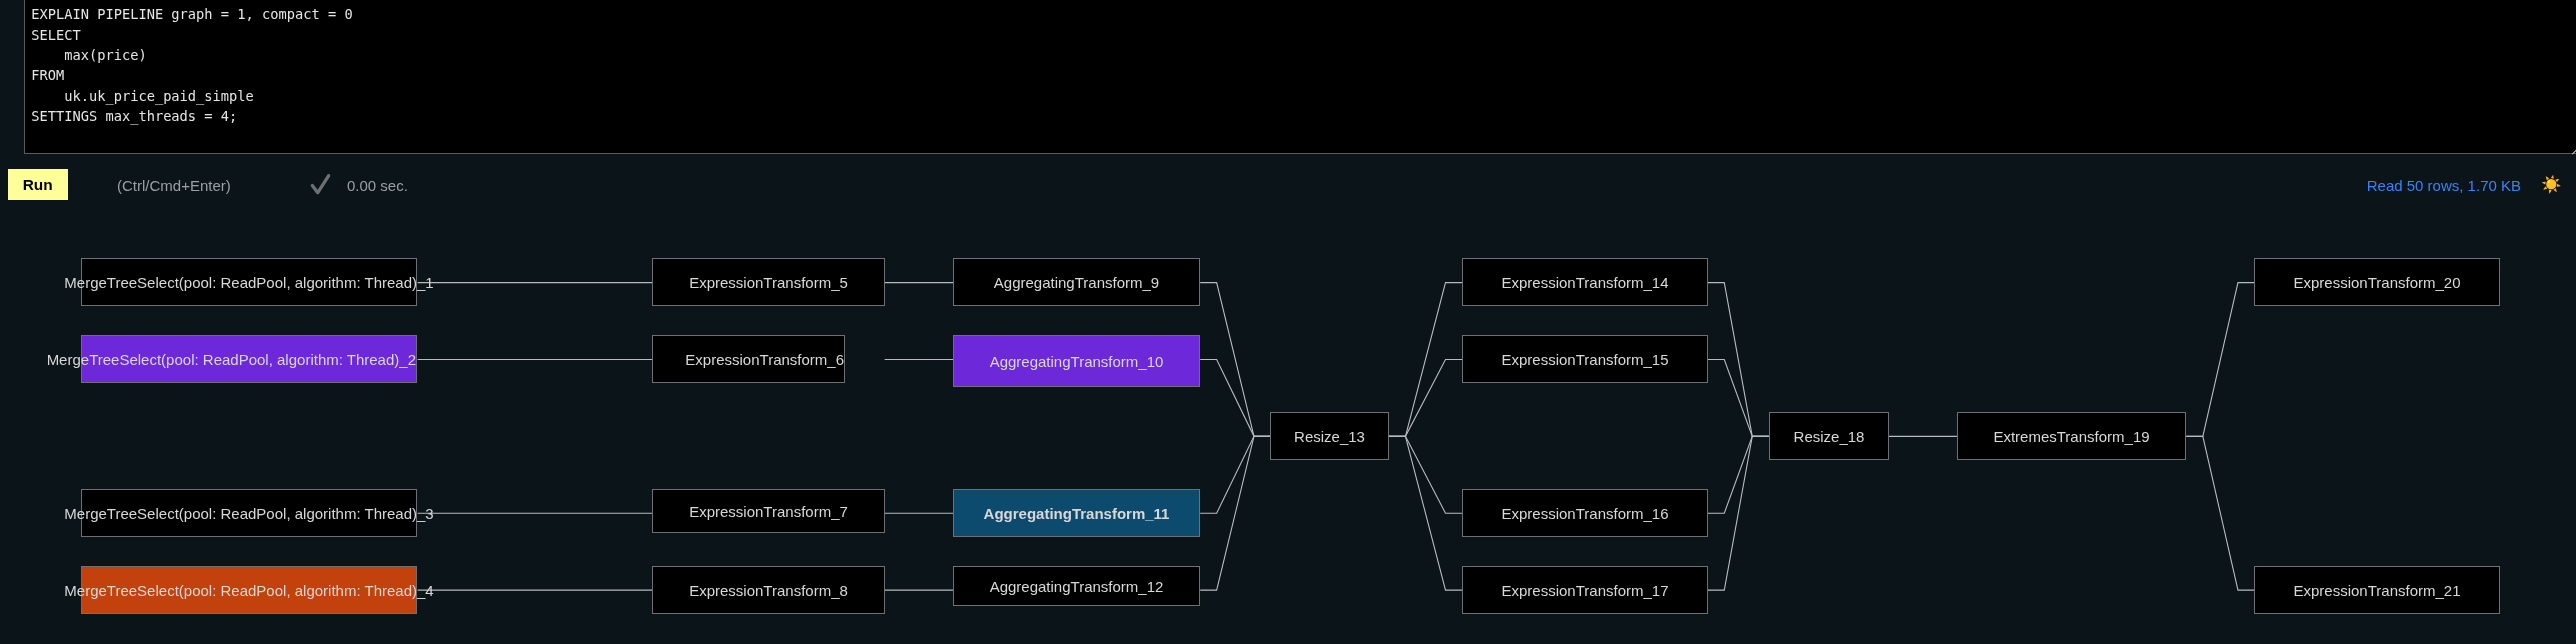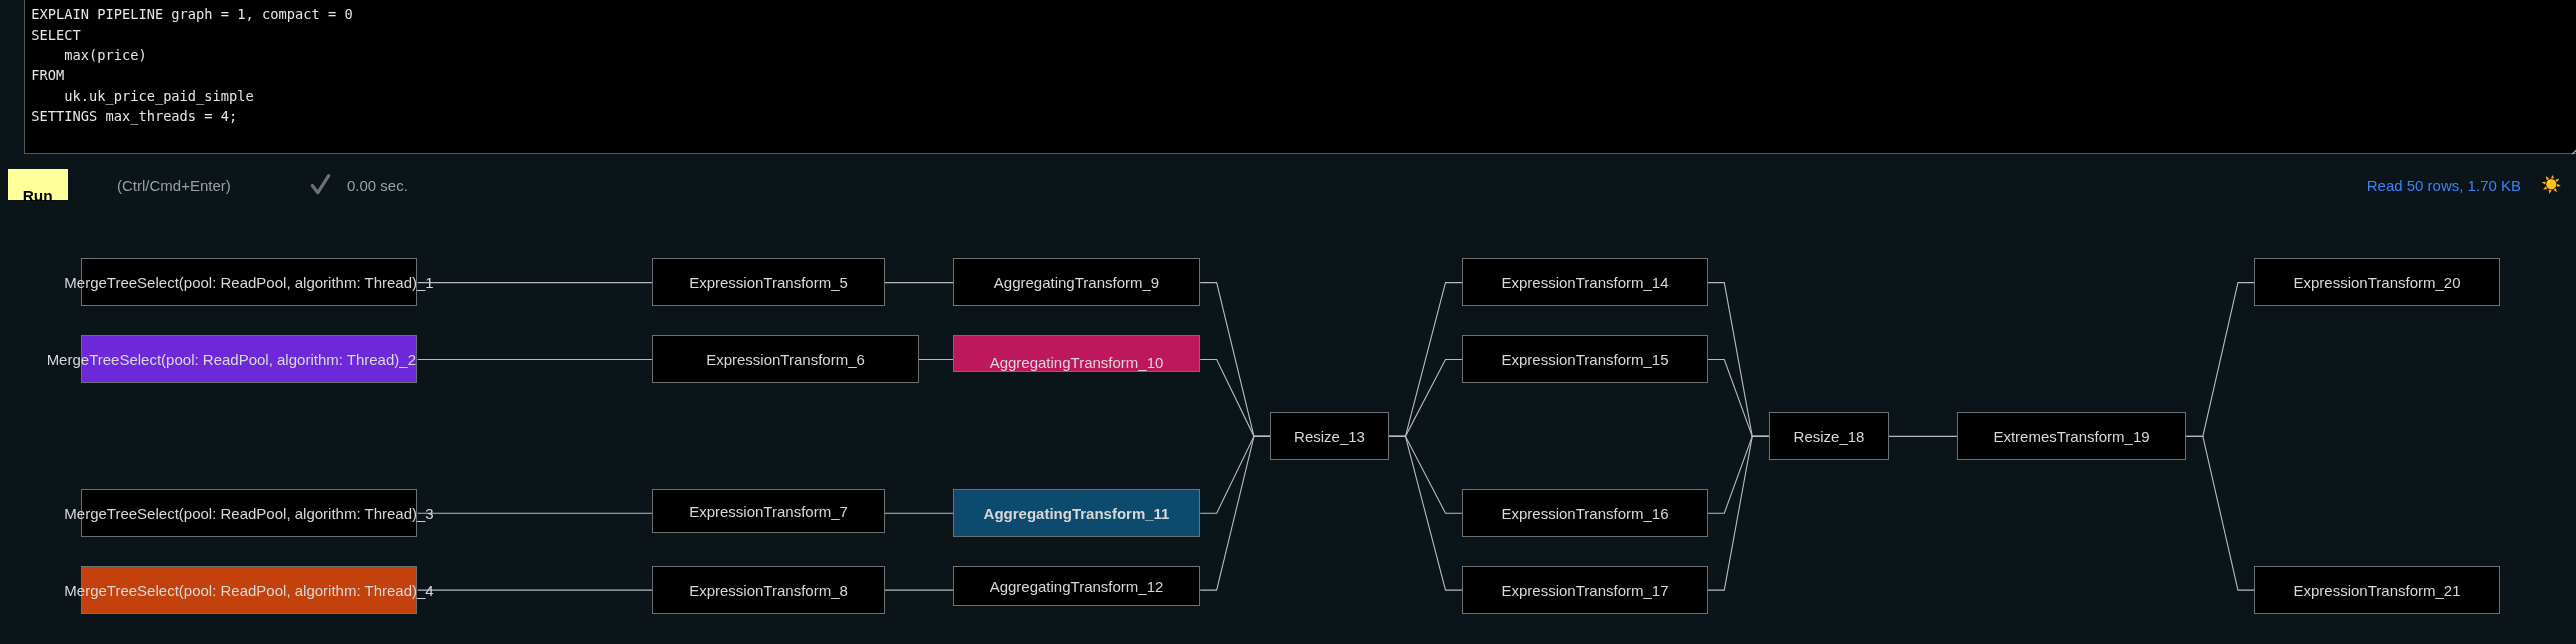--- a/index.html
+++ b/index.html
@@ -66,21 +66,21 @@
     top: 9.3px;
     width: 60px;
     height: 31px;
     background: #ffff99;
     color: #000000;
     border: none;
     font-family: "Liberation Sans", sans-serif;
     font-size: 15.4px;
     font-weight: bold;
     cursor: pointer;
-    padding: 11px;
+    padding: 0;
     line-height: 31px;
     text-align: center;
   }
   #run-hint {
     position: absolute;
     left: 117px;
     top: 17px;
     font-size: 15px;
     color: #9aa0a3;
     white-space: nowrap;
@@ -218,33 +218,33 @@
     </div>
     <div class="gnode" style="left: 81px; top: 280px; width: 336px; height: 48px; background: rgb(0, 0, 0); border-color: rgb(109, 113, 116);">
       <span>MergeTreeSelect(pool: ReadPool, algorithm: Thread)_3</span>
     </div>
     <div class="gnode" style="left: 81px; top: 357px; width: 336px; height: 48px; background: #c2410c; border-color: rgb(109, 113, 116);">
       <span>MergeTreeSelect(pool: ReadPool, algorithm: Thread)_4</span>
     </div>
     <div class="gnode" style="left: 652px; top: 49px; width: 233px; height: 48px; background: rgb(0, 0, 0); border-color: rgb(109, 113, 116);">
       <span>ExpressionTransform_5</span>
     </div>
-    <div class="gnode" style="left: 652px; top: 126px; width: 267px; height: 48px; background: rgb(0, 0, 0); border-color: rgb(109, 113, 116);">
+    <div class="gnode" style="left: 652px; top: 126px; width: 193px; height: 48px; background: rgb(0, 0, 0); border-color: rgb(109, 113, 116); justify-content: flex-end;">
       <span>ExpressionTransform_6</span>
     </div>
     <div class="gnode" style="left: 652px; top: 280px; width: 233px; height: 44px; background: rgb(0, 0, 0); border-color: rgb(109, 113, 116);">
       <span>ExpressionTransform_7</span>
     </div>
     <div class="gnode" style="left: 652px; top: 357px; width: 233px; height: 48px; background: rgb(0, 0, 0); border-color: rgb(109, 113, 116);">
       <span>ExpressionTransform_8</span>
     </div>
     <div class="gnode" style="left: 953px; top: 49px; width: 247px; height: 48px; background: rgb(0, 0, 0); border-color: rgb(109, 113, 116);">
       <span>AggregatingTransform_9</span>
     </div>
-    <div class="gnode" style="left: 953px; top: 126px; width: 247px; height: 37px; background: #be185d; border-color: rgb(109, 113, 116); align-items: flex-end;">
+    <div class="gnode" style="left: 953px; top: 126px; width: 247px; height: 52px; background: #6d28d9; border-color: rgb(109, 113, 116);">
       <span>AggregatingTransform_10</span>
     </div>
     <div class="gnode" style="left: 953px; top: 280px; width: 247px; height: 48px; background: #0c4a6e; border-color: rgb(109, 113, 116); font-weight: bold;">
       <span>AggregatingTransform_11</span>
     </div>
     <div class="gnode" style="left: 953px; top: 357px; width: 247px; height: 40px; background: rgb(0, 0, 0); border-color: rgb(109, 113, 116);">
       <span>AggregatingTransform_12</span>
     </div>
     <div class="gnode" style="left: 1270px; top: 203px; width: 119px; height: 48px; background: rgb(0, 0, 0); border-color: rgb(109, 113, 116);">
       <span>Resize_13</span>

